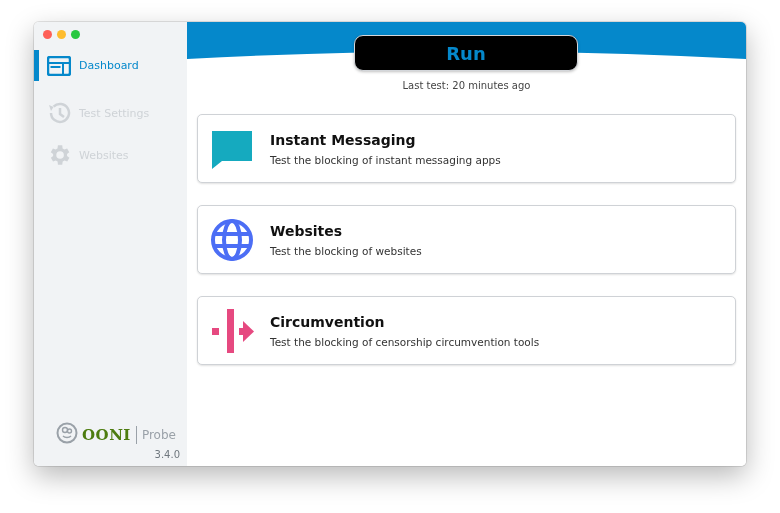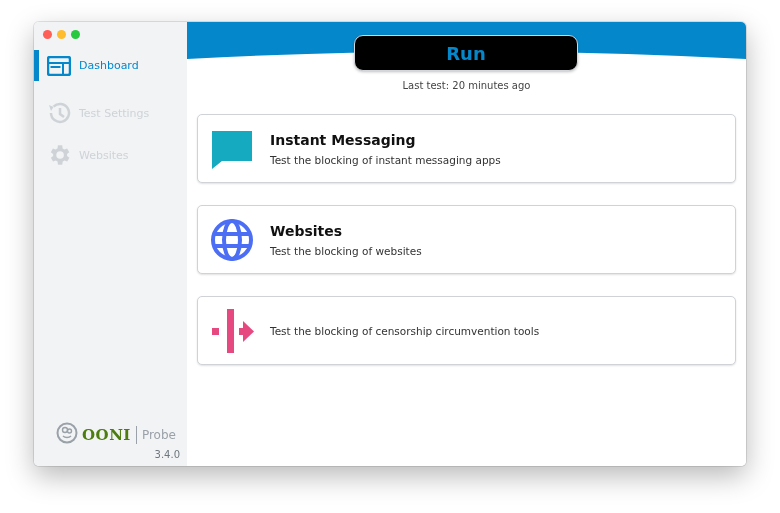--- a/index.html
+++ b/index.html
@@ -129,18 +129,19 @@
       <div class="card">
         <div class="cico">
           <svg width="44" height="44" viewBox="0 0 44 44">
               <rect x="2" y="19" width="7" height="7" fill="#e64980"></rect>
               <rect x="17" y="0" width="7" height="44" fill="#e64980"></rect>
               <rect x="29" y="19" width="6" height="7" fill="#e64980"></rect>
               <path d="M33 12 L44 22.5 L33 33 Z" fill="#e64980"></path>
             </svg>
         </div>
         <div>
+          <div class="title">Circumvention</div>
           <div class="desc">Test the blocking of censorship circumvention tools</div>
         </div>
       </div>
     </div>
   </div>
 </div>
 
 </body></html>

